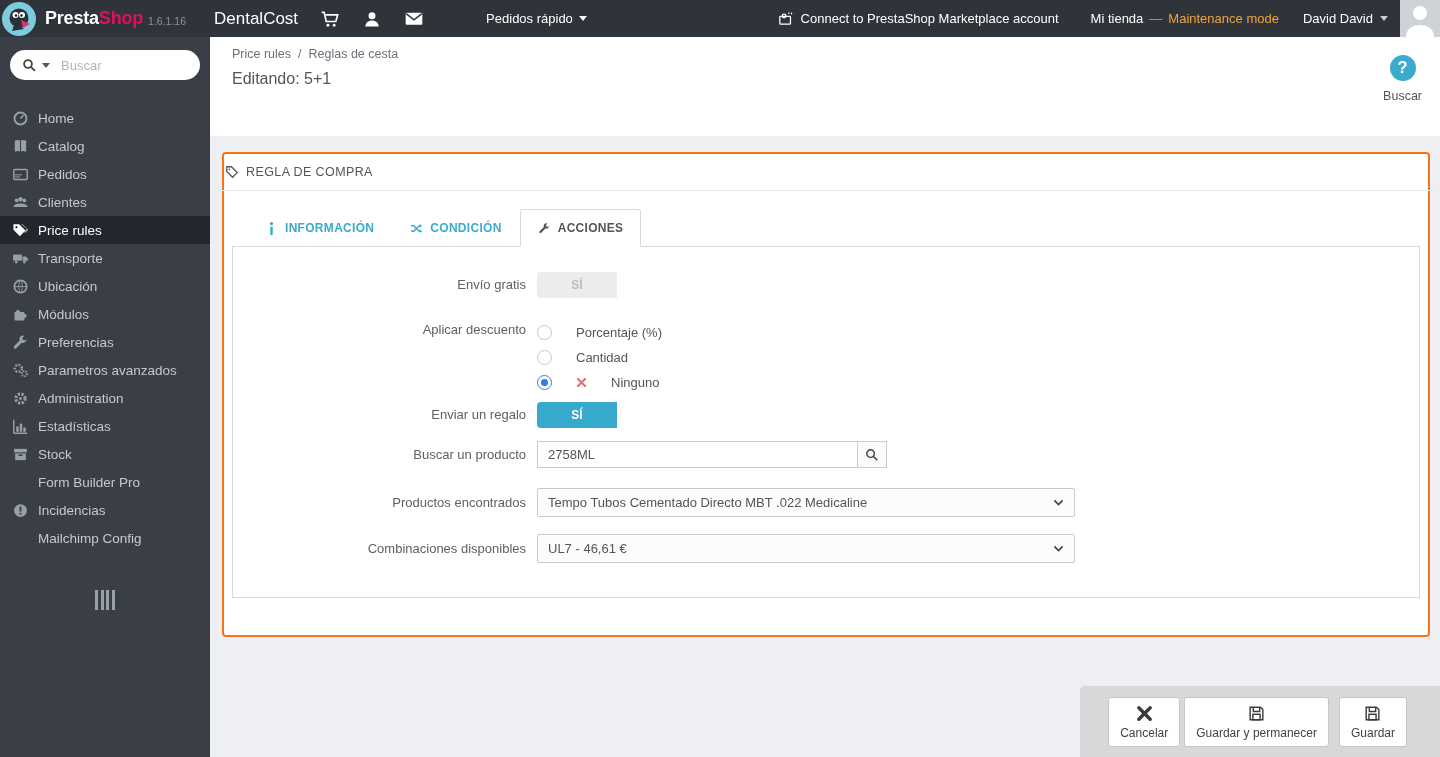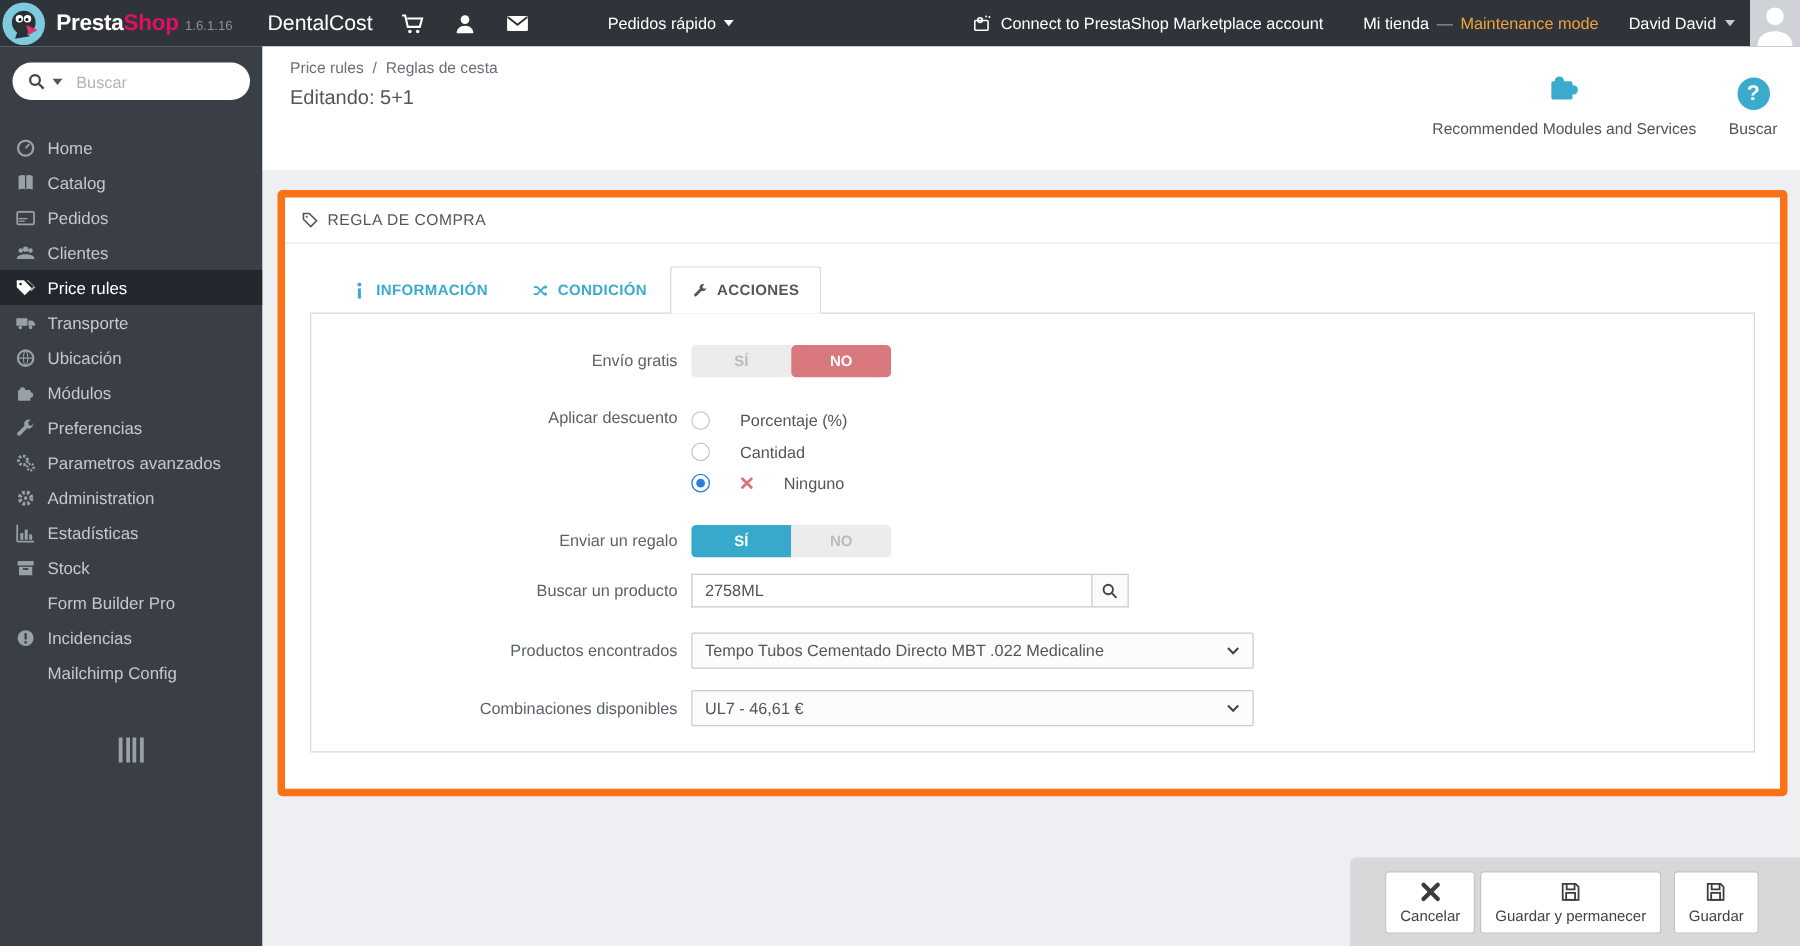--- a/index.html
+++ b/index.html
@@ -57,22 +57,22 @@
   .header-actions { position:absolute; right:18px; top:18px; display:flex; align-items:flex-end; gap:26px; }
   .h-action { display:flex; flex-direction:column; align-items:center; gap:8px; cursor:pointer; }
   .h-action .label { font-size:12.5px; color:#555; }
   .puzzle-big svg { width:30px; height:28px; }
   .help-circle { width:26px; height:26px; border-radius:50%; background:#3aabcd; color:#fff;
     font-size:17px; font-weight:bold; display:flex; align-items:center; justify-content:center; }
 
   .content { background:#edeff2; height:621px; padding:16px 10px 0 12px; }
 
   
-  .panel { background:#fff; border:6px solid #f97316; border-radius:4px; height:485px;
-    padding:0 20px; }
+  .panel { background:#fff; border:2px solid #f97316; border-radius:4px; height:485px;
+    padding:0 8px; }
   .panel-head { display:flex; align-items:center; gap:7px; height:37px;
     border-bottom:1px solid #eaedee; margin:0 -20px; padding:0 13px; }
   .panel-head svg { width:14px; height:14px; }
   .panel-title { font-size:12.5px; color:#555; letter-spacing:.4px; }
 
   .tabs { display:flex; margin:18px 0 -1px 15px; position:relative; z-index:2; }
   .tab { height:38px; display:flex; align-items:center; gap:7px; padding:0 17px;
     font-size:12px; font-weight:bold; color:#3aabcd; letter-spacing:.3px; cursor:pointer;
     border:1px solid transparent; }
   .tab svg { width:13px; height:13px; }
@@ -80,21 +80,21 @@
     border-radius:3px 3px 0 0; }
   .tab-box { border:1px solid #d6dadc; height:352px; position:relative; z-index:1;
     padding-top:25px; background:#fff; }
 
   .form-row { display:flex; align-items:center; margin-bottom:13px; }
   .form-row.top { align-items:flex-start; }
   .form-label { width:304px; padding-right:11px; text-align:right; font-size:13px; color:#5b6267;
     line-height:26px; flex:0 0 auto; }
 
   
-  .switch { display:flex; width:160px; height:26px; border-radius:4px; overflow:hidden; cursor:pointer;}
+  .switch { display:flex; width:160px; height:26px; border-radius:4px; overflow:hidden; cursor:pointer;flex-direction:column;}
   .sw { width:80px; text-align:center; line-height:26px; font-size:12px; font-weight:bold;
     background:#ececec; color:#b9bcbe; }
   .sw.on-blue { background:#36a9cc; color:#fff; }
   .sw.on-red { background:#d9787e; color:#fff; border-radius:4px; }
 
   
   .radio-group { display:flex; flex-direction:column; gap:9px; padding-top:2px;}
   .radio-line { display:flex; align-items:center; gap:24px; font-size:13px; color:#555; cursor:pointer; height:16px;}
   .radio { width:15px; height:15px; border-radius:50%; border:1px solid #c3c8cc; background:#fff; position:relative; flex:0 0 auto;}
   .radio.checked { border:1.5px solid #2a7fe0; }
@@ -105,21 +105,21 @@
   
   .input-group { display:flex; }
   .text-input { width:320px; height:27px; border:1px solid #c7ccd0; border-right:none;
     padding:0 10px; font-size:13px; color:#555; font-family:"Liberation Sans",sans-serif;
     background:#fff; outline:none; }
   .search-btn { width:30px; height:27px; border:1px solid #c7ccd0; background:#fbfbfb;
     display:flex; align-items:center; justify-content:center; cursor:pointer; }
   .search-btn svg { width:14px; height:14px; }
 
   
-  .select { width:450px; height:29px; border:1px solid #c7ccd0; background:#fcfcfc; border-radius:2px;
+  .select { width:538px; height:29px; border:1px solid #c7ccd0; background:#fcfcfc; border-radius:2px;
     display:flex; align-items:center; padding:0 10px; font-size:13px; color:#555; cursor:pointer; }
   .select .sel-text { flex:1; white-space:nowrap; overflow:hidden; }
   .select svg { width:11px; height:11px; flex:0 0 auto;}
 
   
   .footer-toolbar { position:absolute; right:0; bottom:0; width:360px; height:71px;
     background:#d7d8da; border-radius:5px 0 0 0; display:flex; align-items:center;
     justify-content:flex-end; padding-right:33px; z-index:60;}
   .ft-btn { background:#fff; border:1px solid #c3c6c8; border-radius:3px; height:50px;
     display:flex; flex-direction:column; align-items:center; justify-content:center; gap:3px;
@@ -371,30 +371,20 @@
   <div class="page-header">
     <div class="breadcrumb">
       <span class="crumb">Price rules</span>
       <span>/</span>
       <span class="crumb">Reglas de cesta</span>
     </div>
     <div class="page-title">Editando: 5+1</div>
 
     <div class="header-actions">
       <div class="h-action">
-        <span class="puzzle-big">
-          <svg viewBox="0 0 24 24" fill="#3aabcd">
-              <rect x="3.5" y="8.5" width="14.5" height="12.5" rx="1.2"></rect>
-              <circle cx="9" cy="8.5" r="3.2"></circle>
-              <circle cx="18.5" cy="14.5" r="3.2"></circle>
-            </svg>
-        </span>
-        <span class="label">Recommended Modules and Services</span>
-      </div>
-      <div class="h-action">
         <span class="help-circle">?</span>
         <span class="label">Buscar</span>
       </div>
     </div>
   </div>
 
   <div class="content">
     <div class="panel">
 
       <div class="panel-head">
@@ -432,21 +422,21 @@
       <div class="tab-box">
 
         <div class="form-row" style="margin-bottom:24px;">
           <div class="form-label">Envío gratis</div>
           <div class="switch">
             <div class="sw">SÍ</div>
             <div class="sw on-red">NO</div>
           </div>
         </div>
 
-        <div class="form-row top" style="margin-bottom:26px;">
+        <div class="form-row top" style="margin-bottom:12px;">
           <div class="form-label" style="line-height:16px;">Aplicar descuento</div>
           <div class="radio-group">
             <div class="radio-line">
               <span class="radio"></span>
               <span>Porcentaje (%)</span>
             </div>
             <div class="radio-line">
               <span class="radio"></span>
               <span>Cantidad</span>
             </div>

